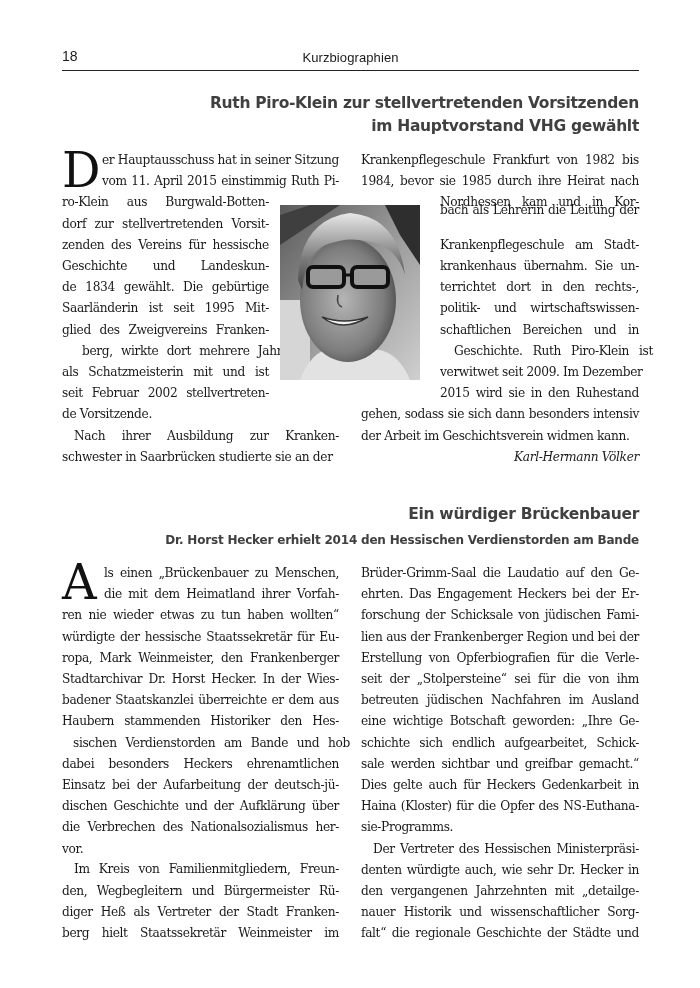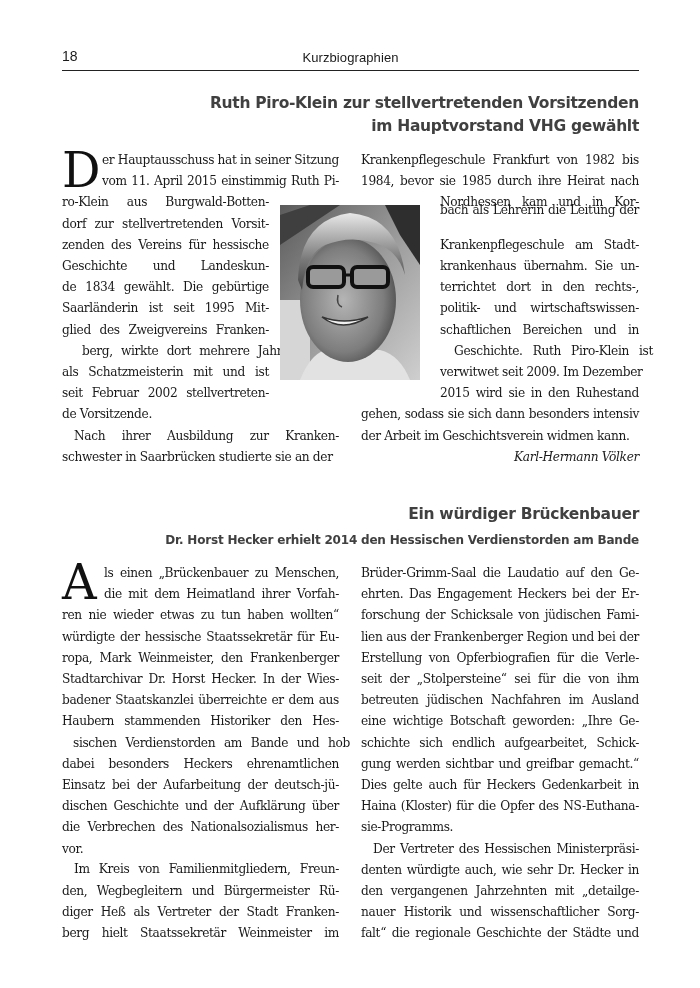--- a/index.html
+++ b/index.html
@@ -138,21 +138,21 @@
   <div id="a2-right">
       <div class="line" style="left: 361px; top: 563px; width: 278px;">Brüder-Grimm-Saal die Laudatio auf den Ge-</div>
       <div class="line" style="left: 361px; top: 584.2px; width: 278px;">ehrten. Das Engagement Heckers bei der Er-</div>
       <div class="line" style="left: 361px; top: 605.4px; width: 278px;">forschung der Schicksale von jüdischen Fami-</div>
       <div class="line" style="left: 361px; top: 626.6px; width: 278px;">lien aus der Frankenberger Region und bei der</div>
       <div class="line" style="left: 361px; top: 647.8px; width: 278px;">Erstellung von Opferbiografien für die Verle-</div>
       <div class="line" style="left: 361px; top: 669px; width: 278px;">seit der „Stolpersteine“ sei für die von ihm</div>
       <div class="line" style="left: 361px; top: 690.2px; width: 278px;">betreuten jüdischen Nachfahren im Ausland</div>
       <div class="line" style="left: 361px; top: 711.4px; width: 278px;">eine wichtige Botschaft geworden: „Ihre Ge-</div>
       <div class="line" style="left: 361px; top: 732.6px; width: 278px;">schichte sich endlich aufgearbeitet, Schick-</div>
-      <div class="line" style="left: 361px; top: 753.8px; width: 278px;">gung werden sichtbar und greifbar gemacht.“</div>
+      <div class="line" style="left: 361px; top: 753.8px; width: 278px;">sale werden sichtbar und greifbar gemacht.“</div>
       <div class="line" style="left: 361px; top: 775px; width: 278px;">Dies gelte auch für Heckers Gedenkarbeit in</div>
       <div class="line" style="left: 361px; top: 796.2px; width: 278px;">Haina (Kloster) für die Opfer des NS-Euthana-</div>
       <div class="line last" style="left: 361px; top: 817.4px; width: 278px;">sie-Programms.</div>
       <div class="line" style="left: 373px; top: 838.6px; width: 266px;">Der Vertreter des Hessischen Ministerpräsi-</div>
       <div class="line" style="left: 361px; top: 859.8px; width: 278px;">denten würdigte auch, wie sehr Dr. Hecker in</div>
       <div class="line" style="left: 361px; top: 881px; width: 278px;">den vergangenen Jahrzehnten mit „detailge-</div>
       <div class="line" style="left: 361px; top: 902.2px; width: 278px;">nauer Historik und wissenschaftlicher Sorg-</div>
       <div class="line" style="left: 361px; top: 923.4px; width: 278px;">falt“ die regionale Geschichte der Städte und</div>
     </div>
 

